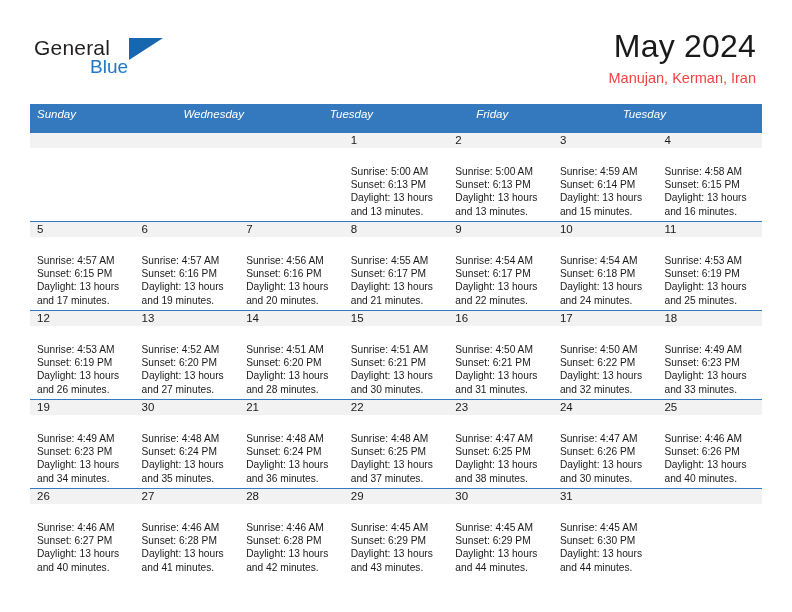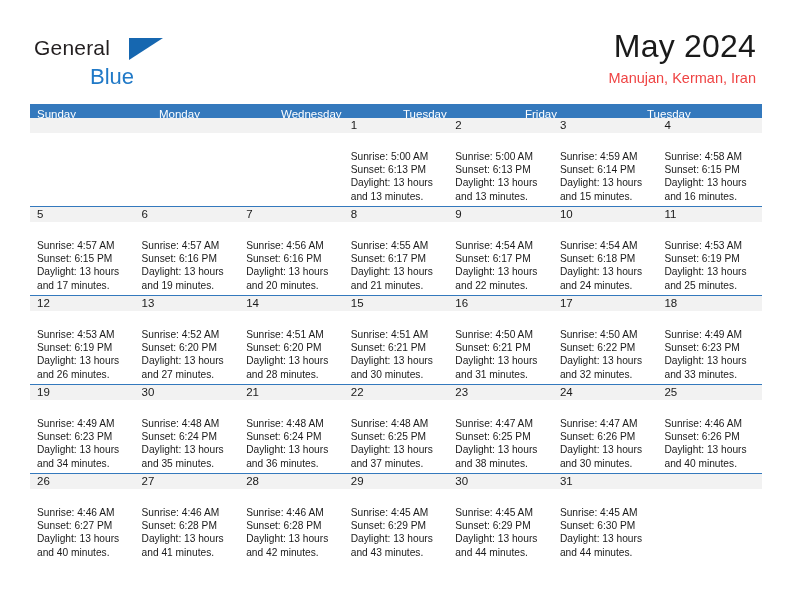--- a/index.html
+++ b/index.html
@@ -42,24 +42,23 @@
     top: 0;
     font-size: 21px;
     letter-spacing: 0.2px;
     color: #231f20;
     font-family: "Liberation Sans", sans-serif;
   }
   .brand-blue {
     position: absolute;
     left: 56px;
     top: 20px;
-    font-size: 22px;
+    font-size: 19px;
     color: #2079c7;
     font-family: "Liberation Sans", sans-serif;
-    margin-top: 8px;
   }
   .brand-triangle {
     position: absolute;
     left: 95px;
     top: 2px;
     width: 0;
     height: 0;
     border-left: 34px solid #1667b0;
     border-bottom: 22px solid transparent;
   }
@@ -87,22 +86,23 @@
   
   .calendar {
     position: absolute;
     left: 30px;
     top: 104px;
     width: 732px;
   }
   .dow-row {
     display: flex;
     width: 732px;
-    height: 14px;
+    height: 29px;
     background: #3479bd;
+    font-style: italic;
   }
   .dow {
     flex: 1 1 0;
     color: #ffffff;
     font-size: 11.5px;
     line-height: 21px;
     padding-left: 7px;
     box-sizing: border-box;
     white-space: nowrap;
   }
@@ -166,21 +166,20 @@
       <div class="cal-title">May 2024</div>
       <div class="cal-sub">Manujan, Kerman, Iran</div>
     </div>
 
   </div>
 
   <div class="calendar">
 
     <div class="dow-row">
       <div class="dow">Sunday</div>
-      <div class="dow">Monday</div>
       <div class="dow">Wednesday</div>
       <div class="dow">Tuesday</div>
       <div class="dow">Friday</div>
       <div class="dow">Tuesday</div>
     </div>
 
     <div id="weeks-host">
         <div class="week">
           <div class="week-inner">
             <div class="day empty">

